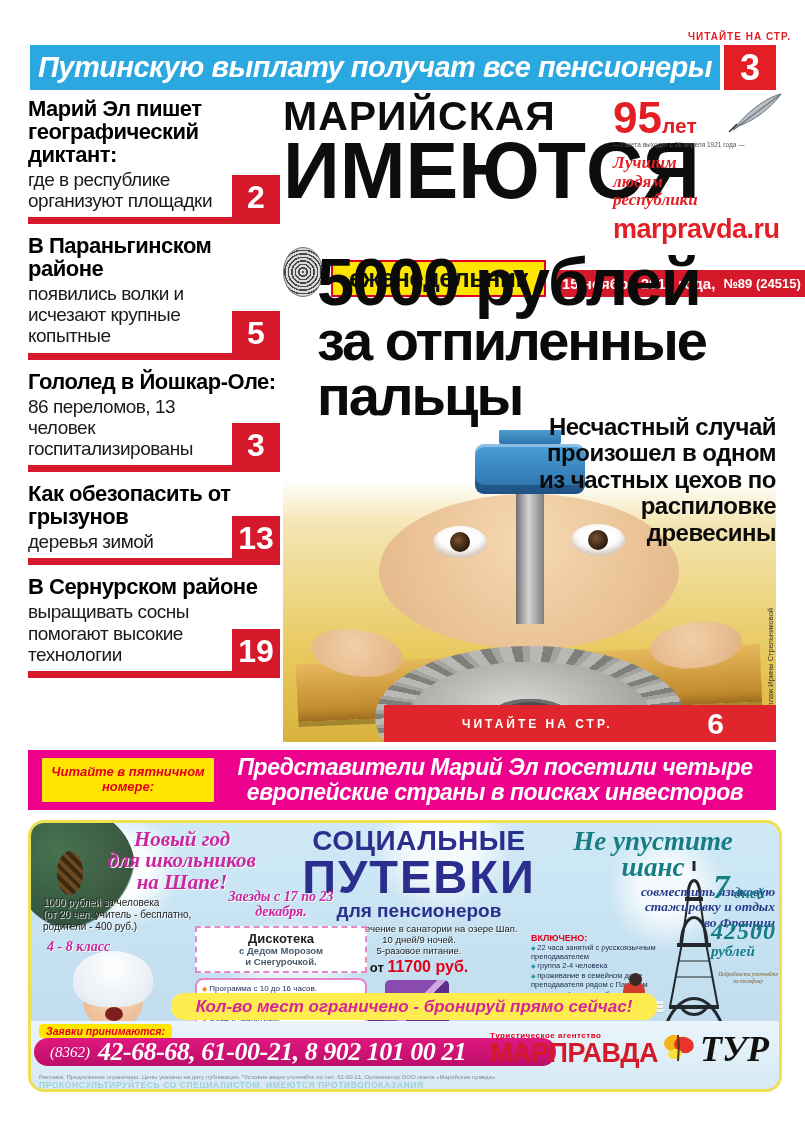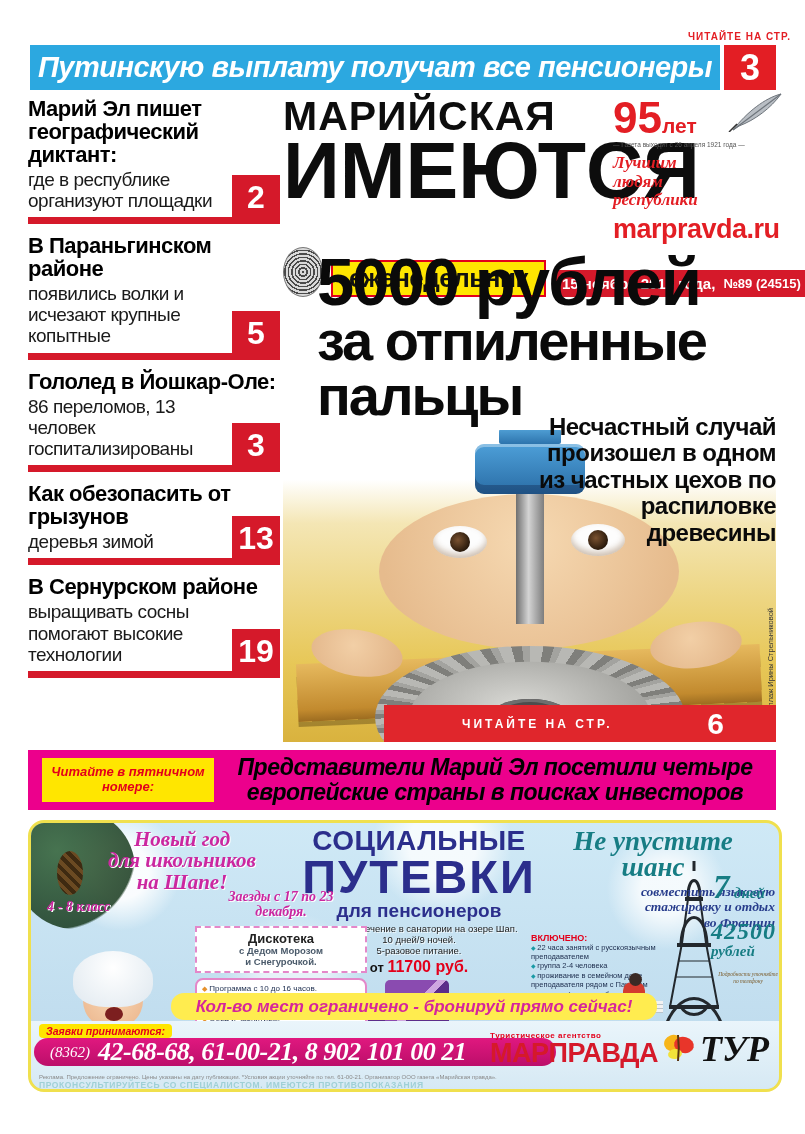--- a/index.html
+++ b/index.html
@@ -106,21 +106,21 @@
        margin-left:78px;flex:1;}
   .photo-strip .pg{font:800 30px "Liberation Sans",sans-serif;color:#fff;margin-right:52px;}
 
   
   .friday{position:absolute;left:28px;top:750px;width:748px;height:60px;background:#ec008c;
           display:flex;align-items:center;}
   .friday-label{background:#ffe600;width:172px;height:44px;margin-left:14px;flex:0 0 auto;
           display:flex;align-items:center;justify-content:center;text-align:center;
           font:800 13px/1.15 "Liberation Sans",sans-serif;font-style:italic;color:#e3001b;}
   .friday-text{flex:1;text-align:center;font:800 23px/1.08 "Liberation Sans",sans-serif;
-          font-style:italic;color:#000000;white-space:pre-line;letter-spacing:-.5px;}
+          font-style:italic;color:#ffffff;white-space:pre-line;letter-spacing:-.5px;}
 
   
   .ad{position:absolute;left:28px;top:820px;width:748px;height:266px;border-radius:16px;
       border:3px solid #f0e04e;overflow:hidden;
       background:
         radial-gradient(circle at 12% 18%,rgba(255,255,255,.9) 0 28px,rgba(255,255,255,0) 60px),
         radial-gradient(circle at 55% 8%,rgba(255,255,255,.8) 0 34px,rgba(255,255,255,0) 70px),
         radial-gradient(circle at 85% 25%,rgba(255,255,255,.8) 0 26px,rgba(255,255,255,0) 60px),
         radial-gradient(circle at 35% 60%,rgba(255,255,255,.6) 0 30px,rgba(255,255,255,0) 70px),
         linear-gradient(180deg,#cfe9f6,#bcd9ec);}
@@ -344,20 +344,23 @@
   </div>
 
   <div class="ad">
     <div class="branch"></div>
     <div class="pinecone"></div>
 
     <div class="adl">
       <div class="adl-title">Новый год
 для школьников
 на Шапе!</div>
+      <div class="adl-details">1000 рублей за человека
+(от 20 чел. учитель - бесплатно,
+родители - 400 руб.)</div>
       <div class="adl-grades">4 - 8 класс</div>
     </div>
     <div class="child">
       <div class="face2"></div>
         <div class="hat"></div>
         <div class="mouth"></div>
         <div class="scarf"></div>
     </div>
 
     <div class="mid-stack">

